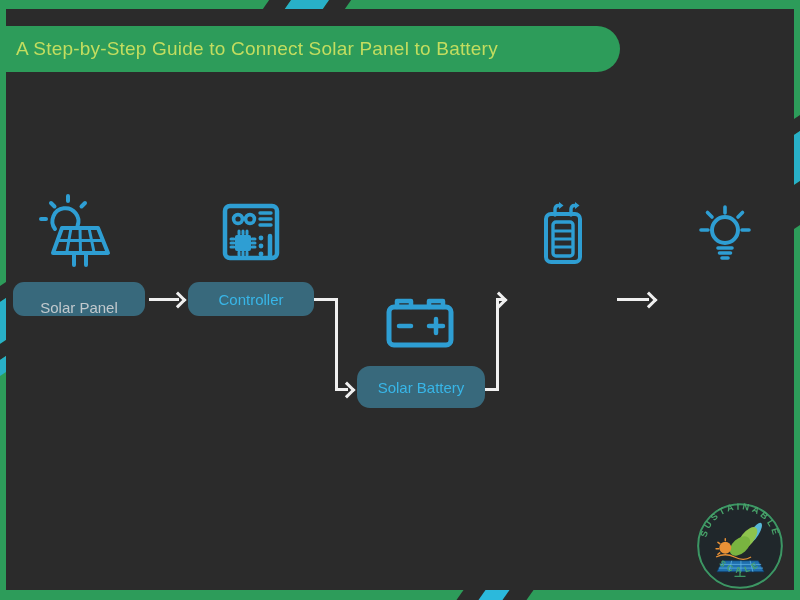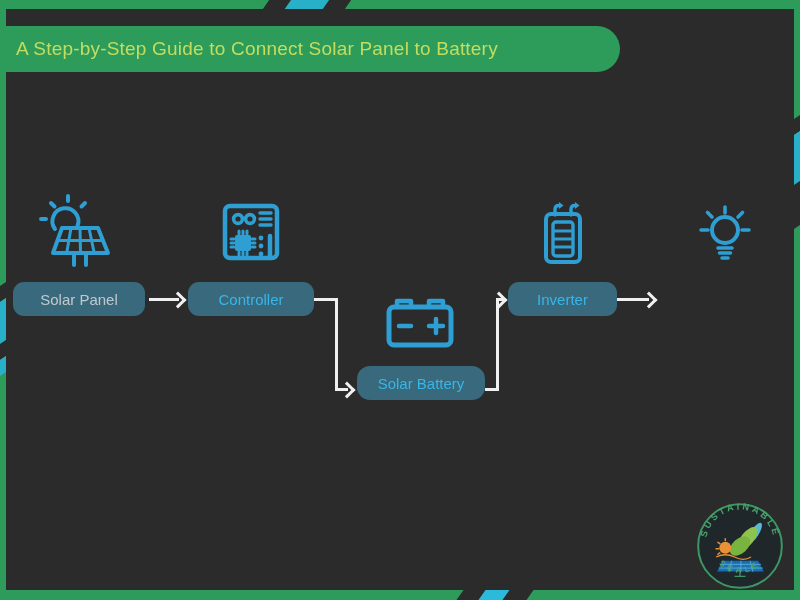--- a/index.html
+++ b/index.html
@@ -44,24 +44,24 @@
   .banner h1{
     padding-left:16px;font-size:19px;font-weight:normal;
     color:var(--title-text);letter-spacing:.2px;white-space:nowrap;
   }
   
   .node{
     position:absolute;background:var(--node-fill);border-radius:11px;
     display:flex;align-items:center;justify-content:center;
     font-size:15px;color:var(--node-text-cyan);
   }
-  .node.muted{color:var(--node-text-gray);}
+  .node.muted{color:var(--node-text-gray);align-items:flex-end;}
   .n-solar-panel{left:13px;top:282px;width:132px;height:34px;}
   .n-controller{left:188px;top:282px;width:126px;height:34px;}
-  .n-solar-battery{left:357px;top:366px;width:128px;height:34px;border-radius:13px;}
+  .n-solar-battery{left:357px;top:366px;width:128px;height:42px;border-radius:13px;}
   .n-inverter{left:508px;top:282px;width:109px;height:34px;}
   .n-appliance{left:662px;top:282px;width:125px;height:34px;}
   
   .icon{position:absolute;}
   .icon svg{display:block;}
   .i-solar{left:36px;top:190px;}
   .i-controller{left:219px;top:200px;}
   .i-battery{left:384px;top:297px;}
   .i-inverter{left:538px;top:200px;}
   .i-bulb{left:694px;top:203px;}
@@ -166,23 +166,20 @@
   </div>
 
   <div class="node n-solar-panel muted">
     <span>Solar Panel</span>
   </div>
   <div class="node n-controller">
     <span>Controller</span>
   </div>
   <div class="node n-solar-battery">
     <span>Solar Battery</span>
-  </div>
-  <div class="node n-inverter">
-    <span>Inverter</span>
   </div>
 
   <div class="seg" style="left:149px;top:298px;width:30px;height:3px;"></div>
   <div class="arrow" style="left:171.5px;top:293.5px;"></div>
 
   <div class="seg" style="left:314px;top:298px;width:24px;height:3px;"></div>
   <div class="seg" style="left:335px;top:298px;width:3px;height:93px;"></div>
   <div class="seg" style="left:335px;top:388px;width:13px;height:3px;"></div>
   <div class="arrow" style="left:340.5px;top:383.5px;"></div>
 

